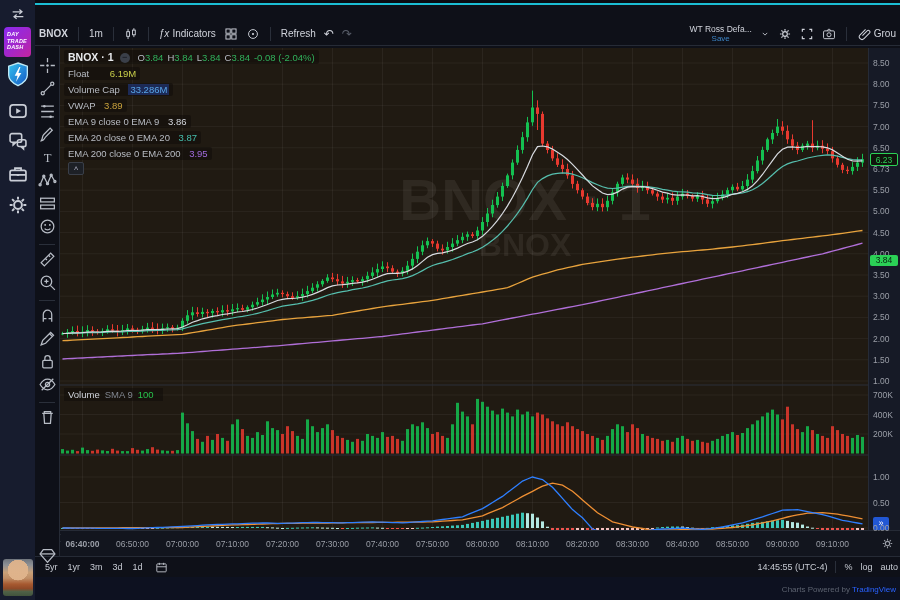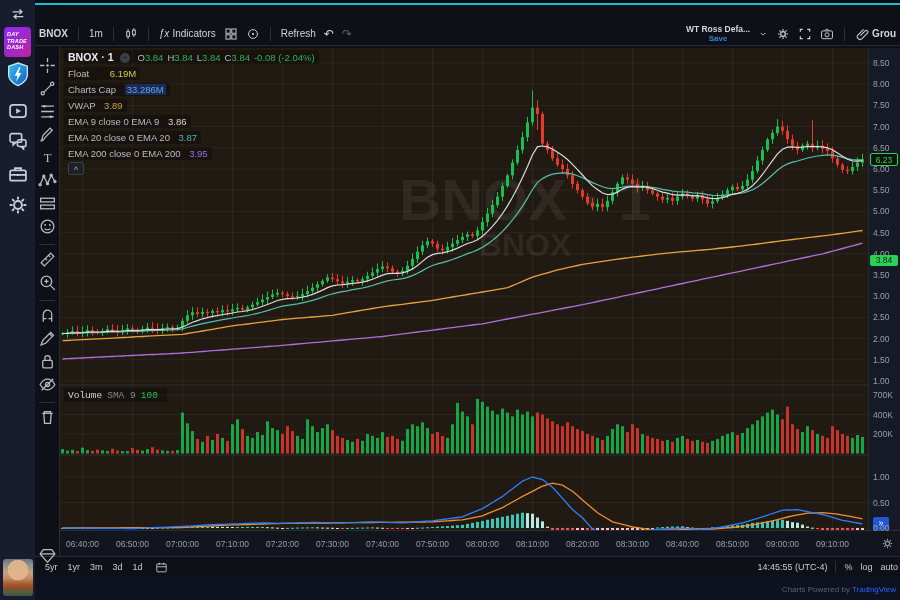--- a/index.html
+++ b/index.html
@@ -28,21 +28,21 @@
   #titlebar .title { margin-left:8px; font-size:11px; color:#a9cfe0; }
   #titlebar .tb-icons { margin-left:auto; display:flex; gap:6px; margin-right:2px; color:#c3d6e6; }
   #titlebar .tb-icons svg { width:11px; height:11px; }
 
   
   #toolbar { position:absolute; left:35px; top:22px; width:865px; height:24px; background:#0e1018;
              border-bottom:1px solid #262b36; display:flex; align-items:center; font-size:10px; }
   .tsep { width:1px; height:14px; background:#2a2f3a; margin:0 6px; }
   .tbtn { display:flex; align-items:center; gap:3px; color:#d1d4dc; padding:0 4px; white-space:nowrap; }
   .tbtn svg { width:14px; height:14px; }
-  #tb-right { margin-left:auto; display:flex; align-items:center;font-weight:bold; }
+  #tb-right { margin-left:auto; display:flex; align-items:center; }
   #layout-box { text-align:center; line-height:9px; margin-right:4px; }
   #layout-name { font-size:8.5px; color:#d1d4dc; }
   #layout-save { font-size:8px; color:#3d85c6; }
   .dim { color:#5a5f6b; }
 
   
   #drawrail { position:absolute; left:35px; top:46px; width:25px; height:510px; background:#0e1018;
               border-right:1px solid #262b36; z-index:20; }
   .tool { position:absolute; left:3px; width:19px; height:19px; color:#b7bcc5; }
   .tool svg { width:100%; height:100%; }
@@ -62,21 +62,21 @@
   .lsym { font-weight:bold; font-size:10.5px; color:#e8eaed; margin-right:6px; }
   .more-ic { display:inline-block; width:10px; height:10px; border-radius:5px; background:#3a3f49;
              color:#0e1018; font-size:9px; line-height:9px; text-align:center; vertical-align:1px; margin-right:8px; }
   .okey { color:#b8bcc4; } .oval { margin-right:4px; }
   .llabel { color:#b8bcc4; }
   .collapse-btn { position:absolute; left:4px; top:112px; width:16px; height:13px; background:#1d2026;
                   border:1px solid #3a3f49; border-radius:2px; color:#aab; font-size:8px;
                   text-align:center; line-height:11px; }
   #vol-legend  { position:absolute; left:4px; top:340px; font-size:9.5px; background:rgba(16,13,10,.55); padding:1px 4px; width:fit-content; }
   #macd-legend { position:absolute; left:4px; top:410px; font-size:9.5px; background:rgba(16,13,10,.55); padding:1px 4px; width:fit-content; }
-  #vol-legend span, #macd-legend span { margin-right:5px;font-family:Liberation Mono, monospace; }
+  #vol-legend span, #macd-legend span { margin-right:5px; }
 
   
   #priceaxis { position:absolute; left:868px; top:48px; width:32px; height:482px; background:#161a26;
                border-left:1px solid #262b36; font-size:8.5px; color:#9b9fa8; z-index:10; }
   .ptick { position:absolute; left:4px; }
   .plabel { position:absolute; left:1px; width:28px; text-align:center; font-size:8.5px;
             border-radius:2px; padding:0.5px 0; }
   #macd-more { position:absolute; left:4px; top:469px; width:16px; height:13px; background:#2157d4;
                border-radius:2px; color:#fff; font-size:9px; text-align:center; line-height:12px; }
 
@@ -1006,40 +1006,40 @@
         <path d="M2.5,480.0L7.5,480.0L12.5,480.0L17.5,479.9L22.5,479.9L27.5,479.9L32.5,479.9L37.5,479.9L42.5,479.8L47.5,479.8L52.5,479.8L57.5,479.8L62.5,479.7L67.5,479.7L72.5,479.7L77.5,479.7L82.5,479.7L87.5,479.6L92.5,479.6L97.5,479.6L102.5,479.6L107.5,479.6L112.5,479.5L117.5,479.5L122.5,479.5L127.5,479.2L132.5,479.0L137.5,478.7L142.5,478.5L147.5,478.2L152.5,478.0L157.5,477.7L162.5,477.4L167.5,477.2L172.5,476.9L177.5,476.8L182.5,476.6L187.5,476.5L192.5,476.3L197.5,476.2L202.5,476.0L207.5,475.9L212.5,475.7L217.5,475.6L222.5,475.4L227.5,475.4L232.5,475.3L237.5,475.3L242.5,475.2L247.5,475.2L252.5,475.1L257.5,475.1L262.5,475.0L267.5,475.0L272.5,474.9L277.5,474.8L282.5,474.8L287.5,474.7L292.5,474.7L297.5,474.6L302.5,474.6L307.5,474.5L312.5,474.5L317.5,474.4L322.5,474.4L327.5,474.3L332.5,474.3L337.5,474.2L342.5,474.2L347.5,474.1L352.5,474.1L357.5,474.0L362.5,474.0L367.5,473.9L372.5,473.9L377.5,473.5L382.5,473.2L387.5,472.9L392.5,472.5L397.5,472.2L402.5,471.8L407.5,470.8L412.5,469.8L417.5,468.8L422.5,467.8L427.5,465.7L432.5,463.7L437.5,461.6L442.5,459.6L447.5,456.8L452.5,454.0L457.5,451.2L462.5,448.4L467.5,445.8L472.5,443.3L477.5,440.7L482.5,438.2L487.5,436.6L492.5,435.1L497.5,436.1L502.5,437.2L507.5,440.2L512.5,443.3L517.5,447.6L522.5,451.9L527.5,456.2L532.5,460.4L537.5,464.7L542.5,467.8L547.5,470.8L552.5,473.9L557.5,475.2L562.5,476.4L567.5,477.7L572.5,479.0L577.5,479.7L582.5,480.5L587.5,481.3L592.5,482.0L597.5,482.0L602.5,482.0L607.5,482.0L612.5,482.0L617.5,481.8L622.5,481.5L627.5,481.3L632.5,481.0L637.5,481.0L642.5,481.0L647.5,481.0L652.5,481.0L657.5,480.6L662.5,480.3L667.5,479.9L672.5,479.5L677.5,478.9L682.5,478.2L687.5,477.6L692.5,476.9L697.5,475.9L702.5,474.9L707.5,473.9L712.5,472.9L717.5,471.6L722.5,470.3L727.5,469.0L732.5,467.8L737.5,466.9L742.5,466.1L747.5,465.2L752.5,465.0L757.5,464.9L762.5,464.7L767.5,465.2L772.5,465.7L777.5,466.2L782.5,467.1L787.5,467.9L792.5,468.8L797.5,469.8L802.5,470.8" fill="none" stroke="#ee8f33" stroke-width="1.3"></path>
         <path d="M2.5,480.0L7.5,480.0L12.5,480.1L17.5,480.1L22.5,480.1L27.5,480.2L32.5,480.2L37.5,480.3L42.5,480.3L47.5,480.3L52.5,480.4L57.5,480.4L62.5,480.4L67.5,480.5L72.5,480.5L77.5,480.3L82.5,480.1L87.5,479.9L92.5,479.7L97.5,479.5L102.5,479.3L107.5,479.1L112.5,478.9L117.5,478.7L122.5,478.5L127.5,478.2L132.5,477.9L137.5,477.6L142.5,477.2L147.5,476.9L152.5,476.7L157.5,476.5L162.5,476.3L167.5,476.1L172.5,475.9L177.5,475.8L182.5,475.6L187.5,475.4L192.5,475.2L197.5,475.1L202.5,474.9L207.5,475.0L212.5,475.2L217.5,475.3L222.5,475.4L227.5,475.2L232.5,475.1L237.5,474.9L242.5,474.7L247.5,474.6L252.5,474.4L257.5,474.5L262.5,474.6L267.5,474.6L272.5,474.7L277.5,474.8L282.5,474.9L287.5,474.7L292.5,474.6L297.5,474.4L302.5,474.2L307.5,474.1L312.5,473.9L317.5,474.1L322.5,474.2L327.5,474.4L332.5,474.6L337.5,474.7L342.5,474.9L347.5,474.6L352.5,474.2L357.5,473.9L362.5,473.5L367.5,473.2L372.5,472.9L377.5,472.2L382.5,471.5L387.5,470.8L392.5,470.1L397.5,469.5L402.5,468.8L407.5,466.7L412.5,464.7L417.5,462.7L422.5,460.6L427.5,457.6L432.5,454.5L437.5,451.4L442.5,448.4L447.5,444.6L452.5,440.7L457.5,436.9L462.5,433.1L467.5,431.0L472.5,429.0L477.5,430.3L482.5,431.6L487.5,435.4L492.5,439.2L497.5,444.8L502.5,450.4L507.5,456.0L512.5,461.6L517.5,465.7L522.5,469.8L527.5,475.4L532.5,481.0L537.5,482.7L542.5,484.4L547.5,486.1L552.5,486.5L557.5,486.8L562.5,487.1L567.5,486.1L572.5,485.1L577.5,484.1L582.5,483.1L587.5,482.6L592.5,482.0L597.5,481.5L602.5,481.0L607.5,480.8L612.5,480.5L617.5,480.3L622.5,480.0L627.5,480.4L632.5,480.8L637.5,481.1L642.5,481.5L647.5,480.9L652.5,480.3L657.5,479.6L662.5,479.0L667.5,478.0L672.5,476.9L677.5,475.9L682.5,474.9L687.5,473.4L692.5,471.8L697.5,470.3L702.5,468.8L707.5,467.1L712.5,465.5L717.5,463.8L722.5,462.1L727.5,462.0L732.5,461.8L737.5,461.6L742.5,462.7L747.5,463.7L752.5,464.7L757.5,465.7L762.5,466.7L767.5,467.8L772.5,469.3L777.5,470.8L782.5,472.4L787.5,473.2L792.5,474.1L797.5,475.0L802.5,475.9" fill="none" stroke="#2e7fff" stroke-width="1.3"></path>
       </svg>
 
     <div id="legend">
       <div class="lrow">
         <span class="lsym">BNOX · 1</span><span class="more-ic">−</span><span id="ohlc-holder"><span class="okey">O</span><span class="oval" style="color: rgb(48, 177, 92);">3.84</span><span class="okey">H</span><span class="oval" style="color: rgb(48, 177, 92);">3.84</span><span class="okey">L</span><span class="oval" style="color: rgb(48, 177, 92);">3.84</span><span class="okey">C</span><span class="oval" style="color: rgb(48, 177, 92);">3.84</span><span style="color: rgb(48, 177, 92);">-0.08 (-2.04%)</span></span>
       </div>
       <div id="legend-rows">
           <div class="lrow"><span class="llabel">Float  </span><span style="color: rgb(201, 207, 74); margin-left: 18px;">6.19M</span></div>
-          <div class="lrow"><span class="llabel">Charts Cap  </span><span style="color: rgb(88, 166, 232); margin-left: 6px; background: rgba(41, 98, 255, 0.3); padding: 0px 2px;">33.286M</span></div>
+          <div class="lrow"><span class="llabel">Volume Cap  </span><span style="color: rgb(88, 166, 232); margin-left: 6px; background: rgba(41, 98, 255, 0.3); padding: 0px 2px;">33.286M</span></div>
           <div class="lrow"><span class="llabel">VWAP  </span><span style="color: rgb(201, 162, 60); margin-left: 6px;">3.89</span></div>
           <div class="lrow"><span class="llabel">EMA 9 close 0 EMA 9  </span><span style="color: rgb(212, 215, 221); margin-left: 6px;">3.86</span></div>
           <div class="lrow"><span class="llabel">EMA 20 close 0 EMA 20  </span><span style="color: rgb(69, 191, 174); margin-left: 6px;">3.87</span></div>
           <div class="lrow"><span class="llabel">EMA 200 close 0 EMA 200  </span><span style="color: rgb(160, 107, 220); margin-left: 6px;">3.95</span></div>
         </div>
       <div class="collapse-btn">˄</div>
     </div>
 
     <div id="vol-legend"><span style="color: rgb(209, 212, 220);">Volume</span><span style="color: rgb(128, 133, 143);">SMA 9</span><span style="color: rgb(39, 194, 76);">100</span></div>
   </div>
 
   <div id="priceaxis">
     <div id="macd-more">»</div>
   <span class="ptick" style="top: 10px;">8.50</span>
       <span class="ptick" style="top: 31.2px;">8.00</span>
       <span class="ptick" style="top: 52.4px;">7.50</span>
       <span class="ptick" style="top: 73.6px;">7.00</span>
       <span class="ptick" style="top: 94.8px;">6.50</span>
-      <span class="ptick" style="top: 116px;">6.00</span>
+      <span class="ptick" style="top: 116px;">6.73</span>
       <span class="ptick" style="top: 137.2px;">5.50</span>
       <span class="ptick" style="top: 158.4px;">5.00</span>
       <span class="ptick" style="top: 179.6px;">4.50</span>
       <span class="ptick" style="top: 200.8px;">4.00</span>
       <span class="ptick" style="top: 222px;">3.50</span>
       <span class="ptick" style="top: 243.2px;">3.00</span>
       <span class="ptick" style="top: 264.4px;">2.50</span>
       <span class="ptick" style="top: 285.6px;">2.00</span>
       <span class="ptick" style="top: 306.8px;">1.50</span>
       <span class="ptick" style="top: 328px;">1.00</span>
@@ -1052,21 +1052,21 @@
       <span class="plabel" style="top: 105.248px; border: 1px solid rgb(43, 209, 86); color: rgb(43, 209, 86); background: rgb(16, 20, 13);">6.23</span>
       <span class="plabel" style="top: 206.584px; background: rgb(43, 209, 86); color: rgb(7, 35, 15);">3.84</span>
     </div>
 
   <div id="timeaxis">
     <span id="ta-collapse">❮</span>
     <span id="ta-gear"><svg viewBox="0 0 18 18" fill="none" stroke="currentColor" stroke-width="1.5">
           <circle cx="9" cy="9" r="3"></circle>
           <path d="M9 2.5v2.2M9 13.3v2.2M2.5 9h2.2M13.3 9h2.2M4.4 4.4l1.6 1.6M12 12l1.6 1.6M13.6 4.4L12 6M6 12l-1.6 1.6"></path>
         </svg></span>
-  <span class="ttick" style="left: 22.5px;">06:40:00</span>
+  <span class="ttick" style="left: 22.5px; font-weight: bold;">06:40:00</span>
       <span class="ttick" style="left: 72.5px;">06:50:00</span>
       <span class="ttick" style="left: 122.5px;">07:00:00</span>
       <span class="ttick" style="left: 172.5px;">07:10:00</span>
       <span class="ttick" style="left: 222.5px;">07:20:00</span>
       <span class="ttick" style="left: 272.5px;">07:30:00</span>
       <span class="ttick" style="left: 322.5px;">07:40:00</span>
       <span class="ttick" style="left: 372.5px;">07:50:00</span>
       <span class="ttick" style="left: 422.5px;">08:00:00</span>
       <span class="ttick" style="left: 472.5px;">08:10:00</span>
       <span class="ttick" style="left: 522.5px;">08:20:00</span>

